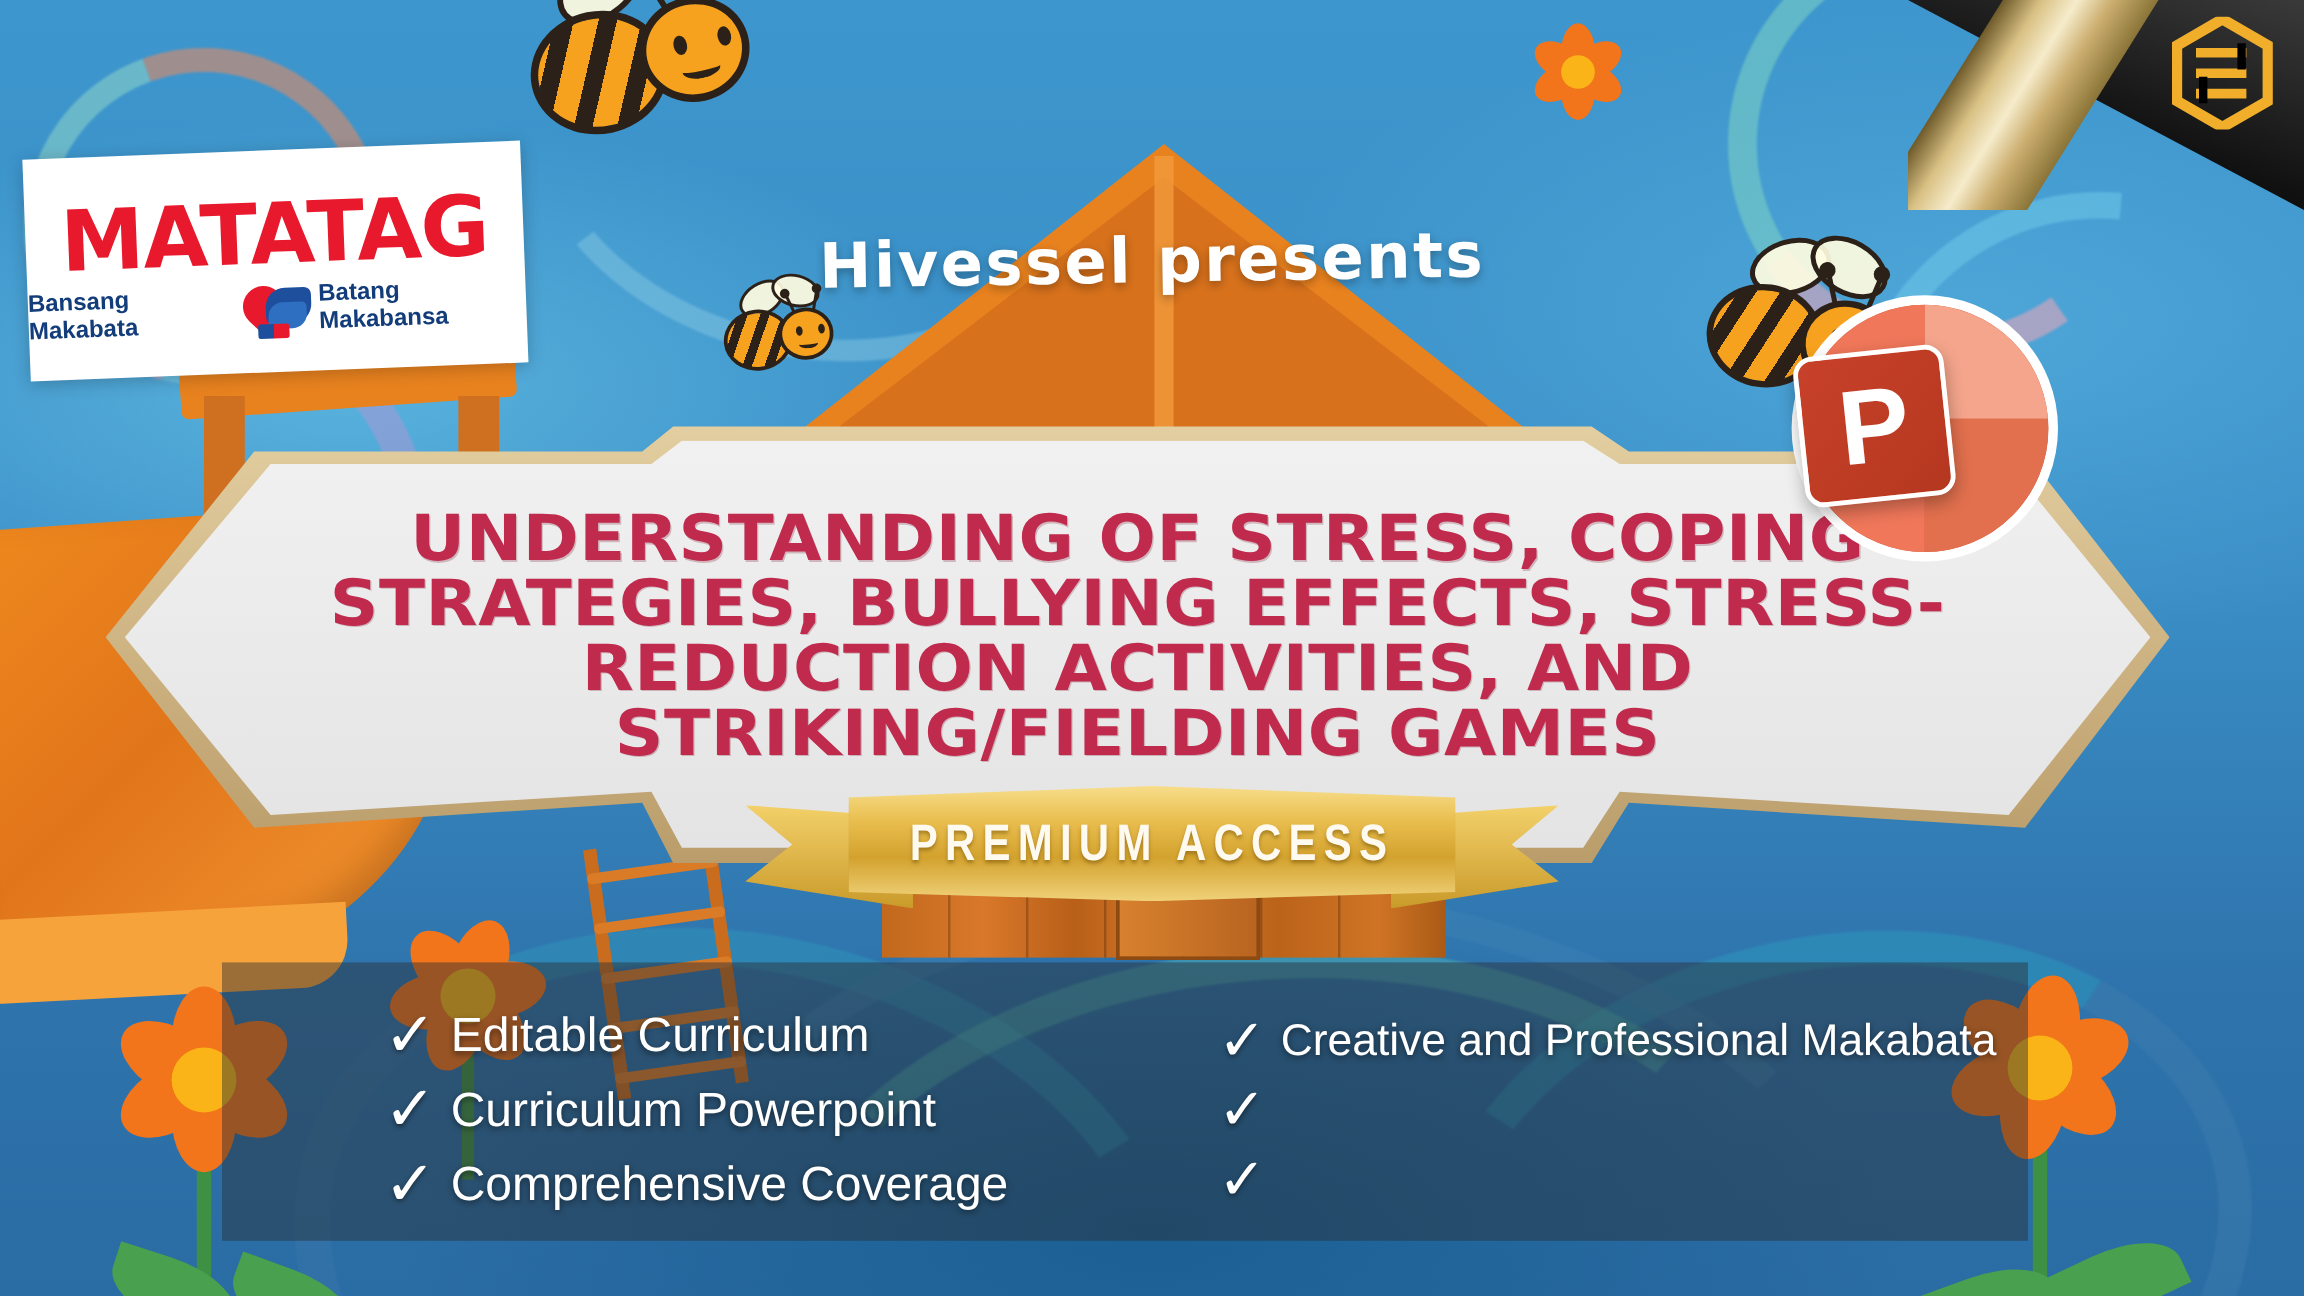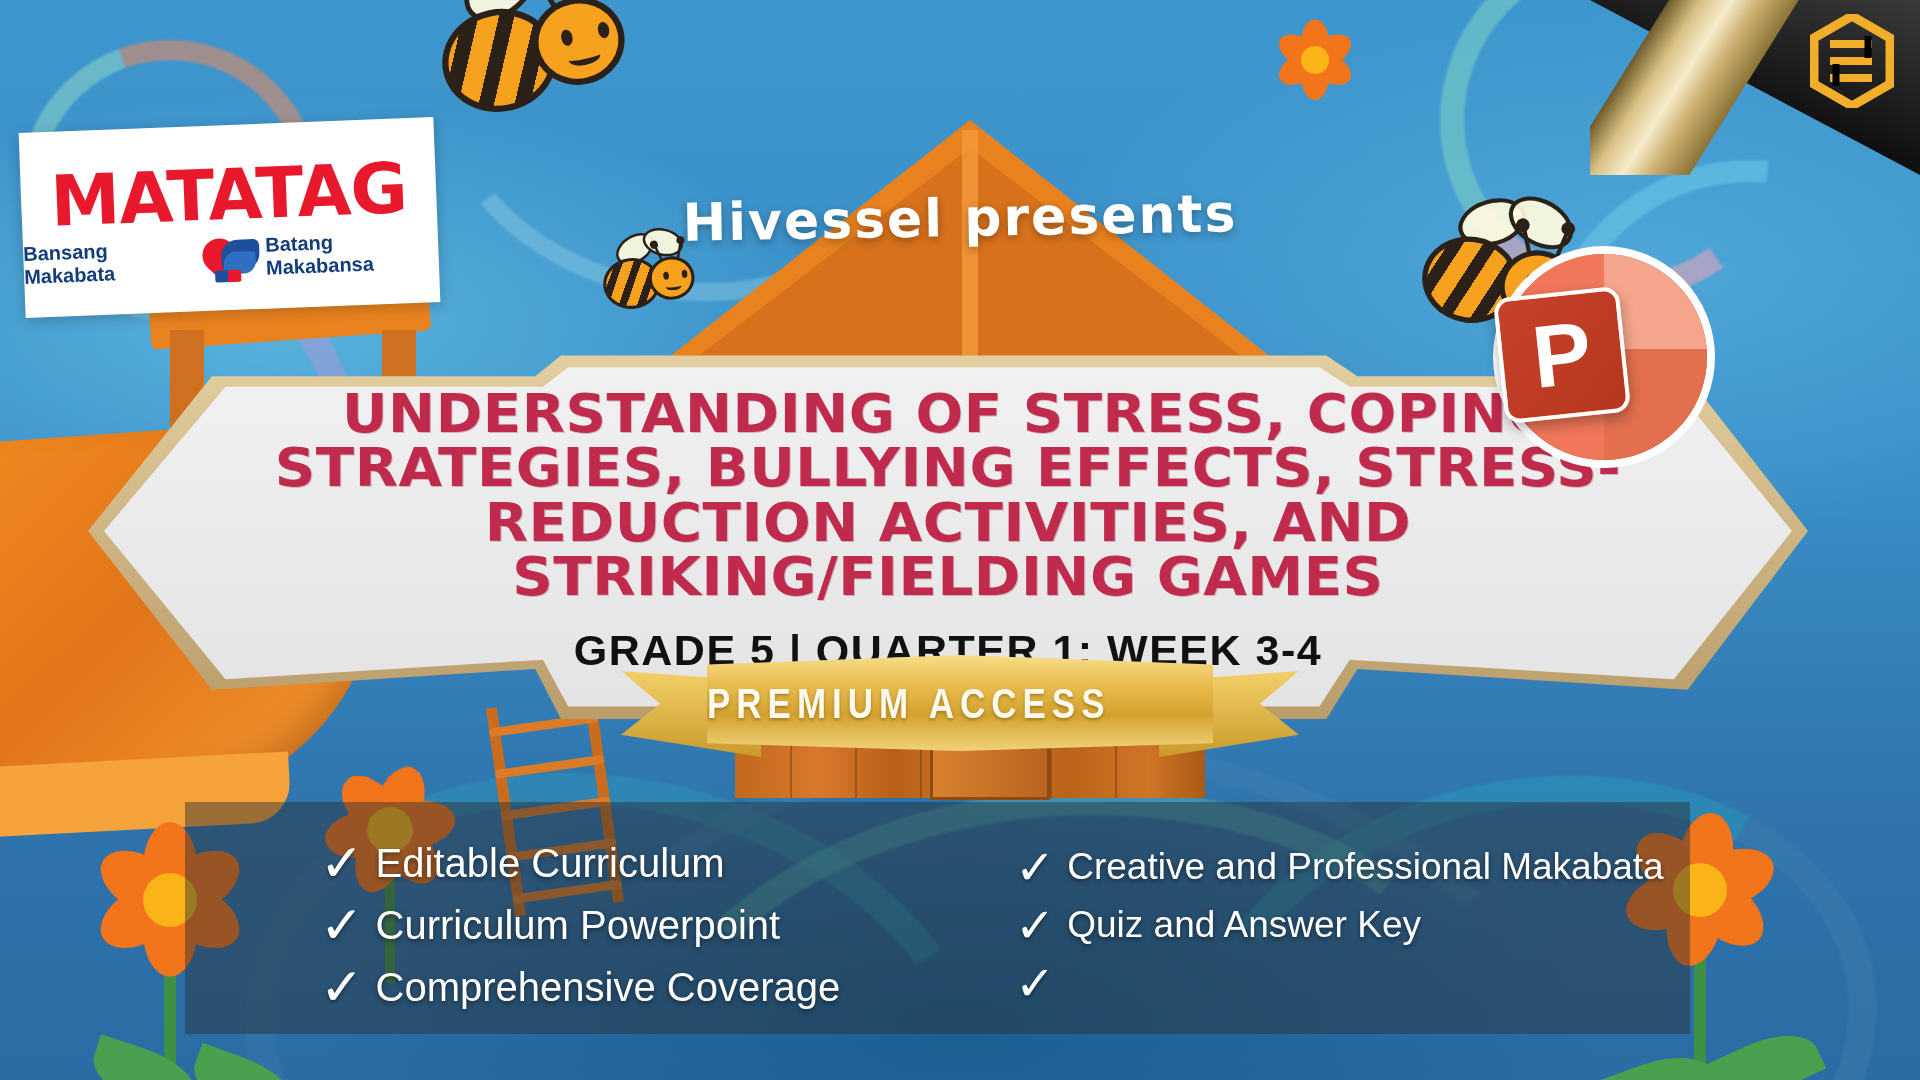--- a/index.html
+++ b/index.html
@@ -132,21 +132,21 @@
   .ribbon { position:absolute; left:50%; top:655px; transform:translateX(-50%); width:650px; height:110px; }
   .rb-tail { position:absolute; top:16px; width:140px; height:86px;
       background:linear-gradient(180deg,#f3d06a,#c99a2a);
       clip-path:polygon(0 0,100% 12%,100% 100%,0 74%, 28% 38%); }
   .rb-tail.l { left:-14px; }
   .rb-tail.r { right:-14px; transform:scaleX(-1); }
   .rb-main { position:absolute; left:72px; right:72px; top:0; height:96px;
       background:linear-gradient(180deg,#f7dd8a 0%,#e9be4f 30%,#d3a22e 62%,#f0d27a 100%);
       border-radius:6px; box-shadow:0 6px 14px rgba(80,55,0,.35);
       clip-path:polygon(0 10%,50% 0,100% 10%,100% 92%,50% 100%,0 92%);
-      display:flex; align-items:center; justify-content:flex-start; }
+      display:flex; align-items:center; justify-content:center; }
   .rb-text { font-family:"Liberation Sans", sans-serif; font-weight:bold; font-size:35px; color:#fffaf0;
       letter-spacing:6px; transform:scaleY(1.22); text-shadow:0 2px 3px rgba(110,75,0,.5); }
 
   
   .ppt { position:absolute; left:1493px; top:246px; width:222px; height:222px; }
   .ppt-circle { position:absolute; inset:0; border-radius:50%; background:#d0543a;
       border:8px solid #fff; overflow:hidden; }
   .ppt-q1 { position:absolute; left:50%; top:0; width:50%; height:46%; background:#f5a58c; }
   .ppt-q2 { position:absolute; left:50%; top:46%; width:50%; height:54%; background:#e2704e; }
   .ppt-q3 { position:absolute; left:0; top:0; width:50%; height:100%; background:#f0775a; }
@@ -338,21 +338,20 @@
     </div>
   </div>
 
   <div class="presents">Hivessel presents</div>
 
   <div class="banner-wrap">
     <div class="banner-border"></div>
     <div class="banner-face"></div>
     <div class="banner-content">
       <div class="deck-title">UNDERSTANDING OF STRESS, COPING STRATEGIES, BULLYING EFFECTS, STRESS-REDUCTION ACTIVITIES, AND STRIKING/FIELDING GAMES</div>
-      <div class="deck-sub">GRADE 5 | QUARTER 1: WEEK 3-4</div>
     </div>
   </div>
 
   <div class="ribbon">
     <div class="rb-tail l"></div>
     <div class="rb-tail r"></div>
     <div class="rb-main">
       <span class="rb-text">PREMIUM ACCESS</span>
     </div>
   </div>
@@ -393,21 +392,20 @@
         <span class="flabel">Comprehensive Coverage</span>
       </div>
     </div>
     <div class="fcol right">
       <div class="fitem">
         <span class="check">✓</span>
         <span class="flabel">Creative and Professional Makabata</span>
       </div>
       <div class="fitem">
         <span class="check">✓</span>
-        <span class="flabel">Quiz and Answer Key</span>
       </div>
       <div class="fitem">
         <span class="check">✓</span>
       </div>
     </div>
   </div>
 
 </div>
 
 </body></html>

